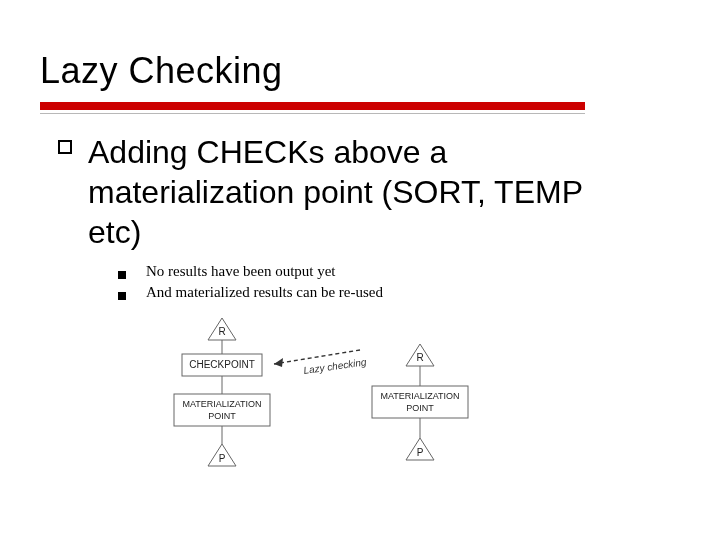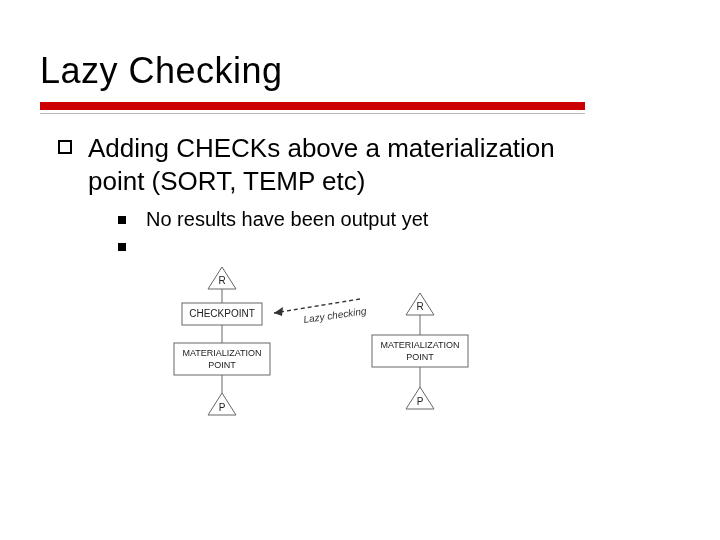--- a/index.html
+++ b/index.html
@@ -50,42 +50,43 @@
   .lvl1 .bullet {
     width: 14px;
     height: 14px;
     border: 2px solid #000;
     margin-top: 8px;
     margin-right: 16px;
     flex: 0 0 auto;
     box-sizing: border-box;
   }
   .lvl1-text {
-    font-size: 26px;
+    font-size: 32px;
     line-height: 1.25;
   }
   .lvl2-list {
     padding-left: 60px;
   }
   .lvl2 {
     display: flex;
     align-items: flex-start;
     margin-bottom: 2px;
   }
   .lvl2 .bullet {
     width: 8px;
     height: 8px;
     background: #000;
     margin-top: 9px;
     margin-right: 20px;
     flex: 0 0 auto;
   }
   .lvl2-text {
-    font-size: 20px;
+    font-size: 15px;
     line-height: 1.25;
+    font-family: Liberation Serif, serif;
   }
   .diagram-wrap {
     width: 100%;
     text-align: center;
     margin-top: 12px;
   }
   svg.diagram {
     display: inline-block;
   }
   .dbox {
@@ -144,20 +145,21 @@
       <span class="lvl1-text">Adding CHECKs above a materialization point (SORT, TEMP etc)</span>
     </div>
 
     <div class="lvl2-list">
       <div class="lvl2">
         <span class="bullet"></span>
         <span class="lvl2-text">No results have been output yet</span>
       </div>
       <div class="lvl2">
         <span class="bullet"></span>
+        <span class="lvl2-text">And materialized results can be re-used</span>
       </div>
     </div>
 
     <div class="diagram-wrap">
       <svg class="diagram" width="340" height="190" viewBox="0 0 340 190">
 
         <g>
 
           <polygon class="dline" points="70,4 56,26 84,26" fill="#fff"></polygon>
           <text class="dtext" x="70" y="18">R</text>

